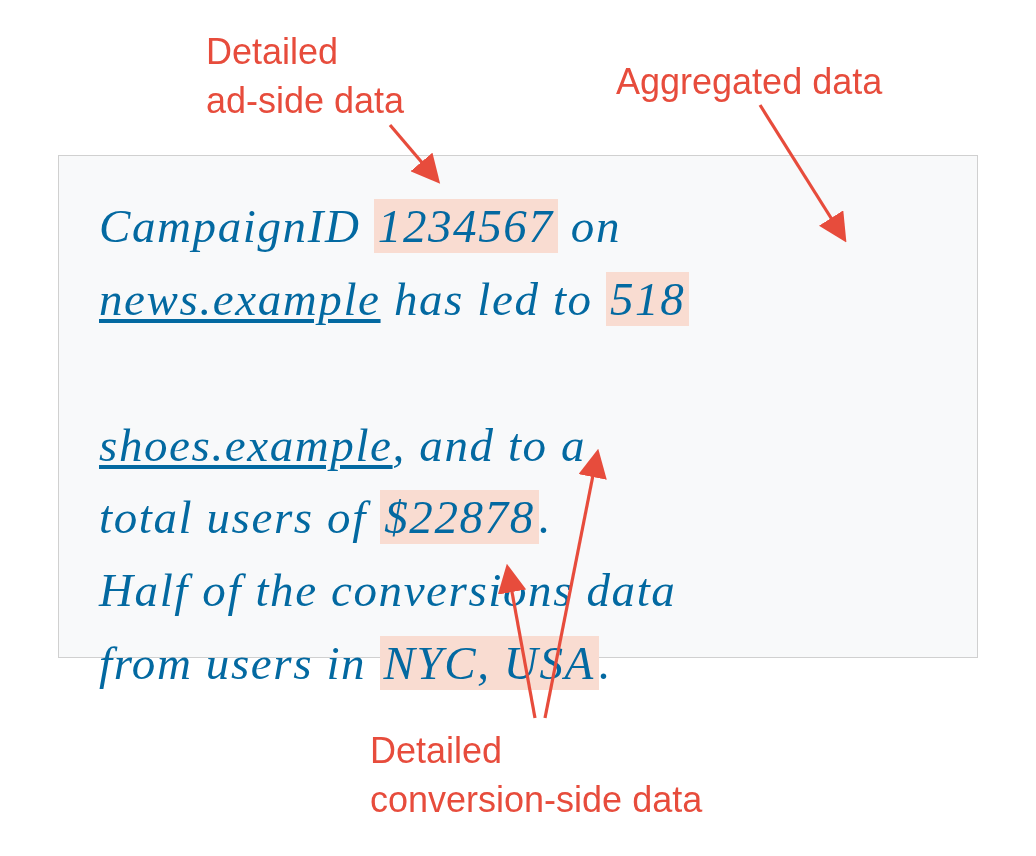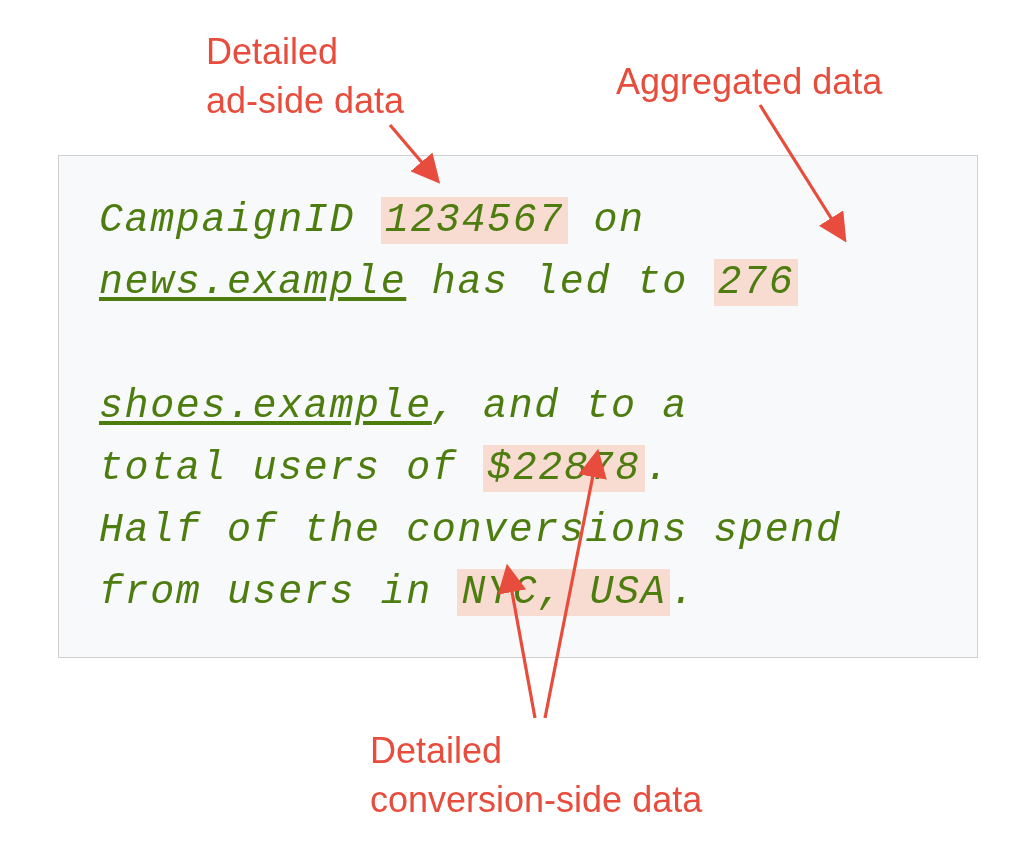--- a/index.html
+++ b/index.html
@@ -38,26 +38,26 @@
       position: absolute;
       top: 155px;
       left: 58px;
       width: 920px;
       height: 503px;
       background: #f8f9fa;
       border: 1px solid #d0d0d0;
       padding: 34px 40px;
     }
     .box-text {
-      font-family: Liberation Mono, monospace;
+      font-family: Liberation Serif, serif;
       font-style: italic;
-      font-size: 40px;
+      font-size: 47px;
       line-height: 1.55;
       letter-spacing: 1.6px;
-      color: #4d7c0f;
+      color: #0369a1;
     }
     .hl {
       background: #f9dcd1;
       padding: 1px 4px;
     }
     .ul {
       text-decoration: underline;
       text-underline-offset: 4px;
     }
     svg.arrows {
@@ -76,25 +76,25 @@
   <span>Detailed<br>ad-side data</span>
 </div>
 
 <div class="label label-top-right">
   <span>Aggregated data</span>
 </div>
 
 <div class="box">
   <div class="box-text">
     <span>CampaignID </span><span class="hl">1234567</span><span> on </span><br>
-    <span class="ul">news.example</span><span> has led to </span><span class="hl">276</span><br>
+    <span class="ul">news.example</span><span> has led to </span><span class="hl">518</span><br>
     <br>
     <span class="ul">shoes.example</span><span>, and to a</span><br>
     <span>total users of </span><span class="hl">$22878</span><span>.</span><br>
-    <span>Half of the conversions spend</span><br>
+    <span>Half of the conversions data</span><br>
     <span>from users in </span><span class="hl">NYC, USA</span><span>.</span>
   </div>
 </div>
 
 <div class="label label-bottom">
   <span>Detailed<br>conversion-side data</span>
 </div>
 
 <svg class="arrows">
   <defs>

